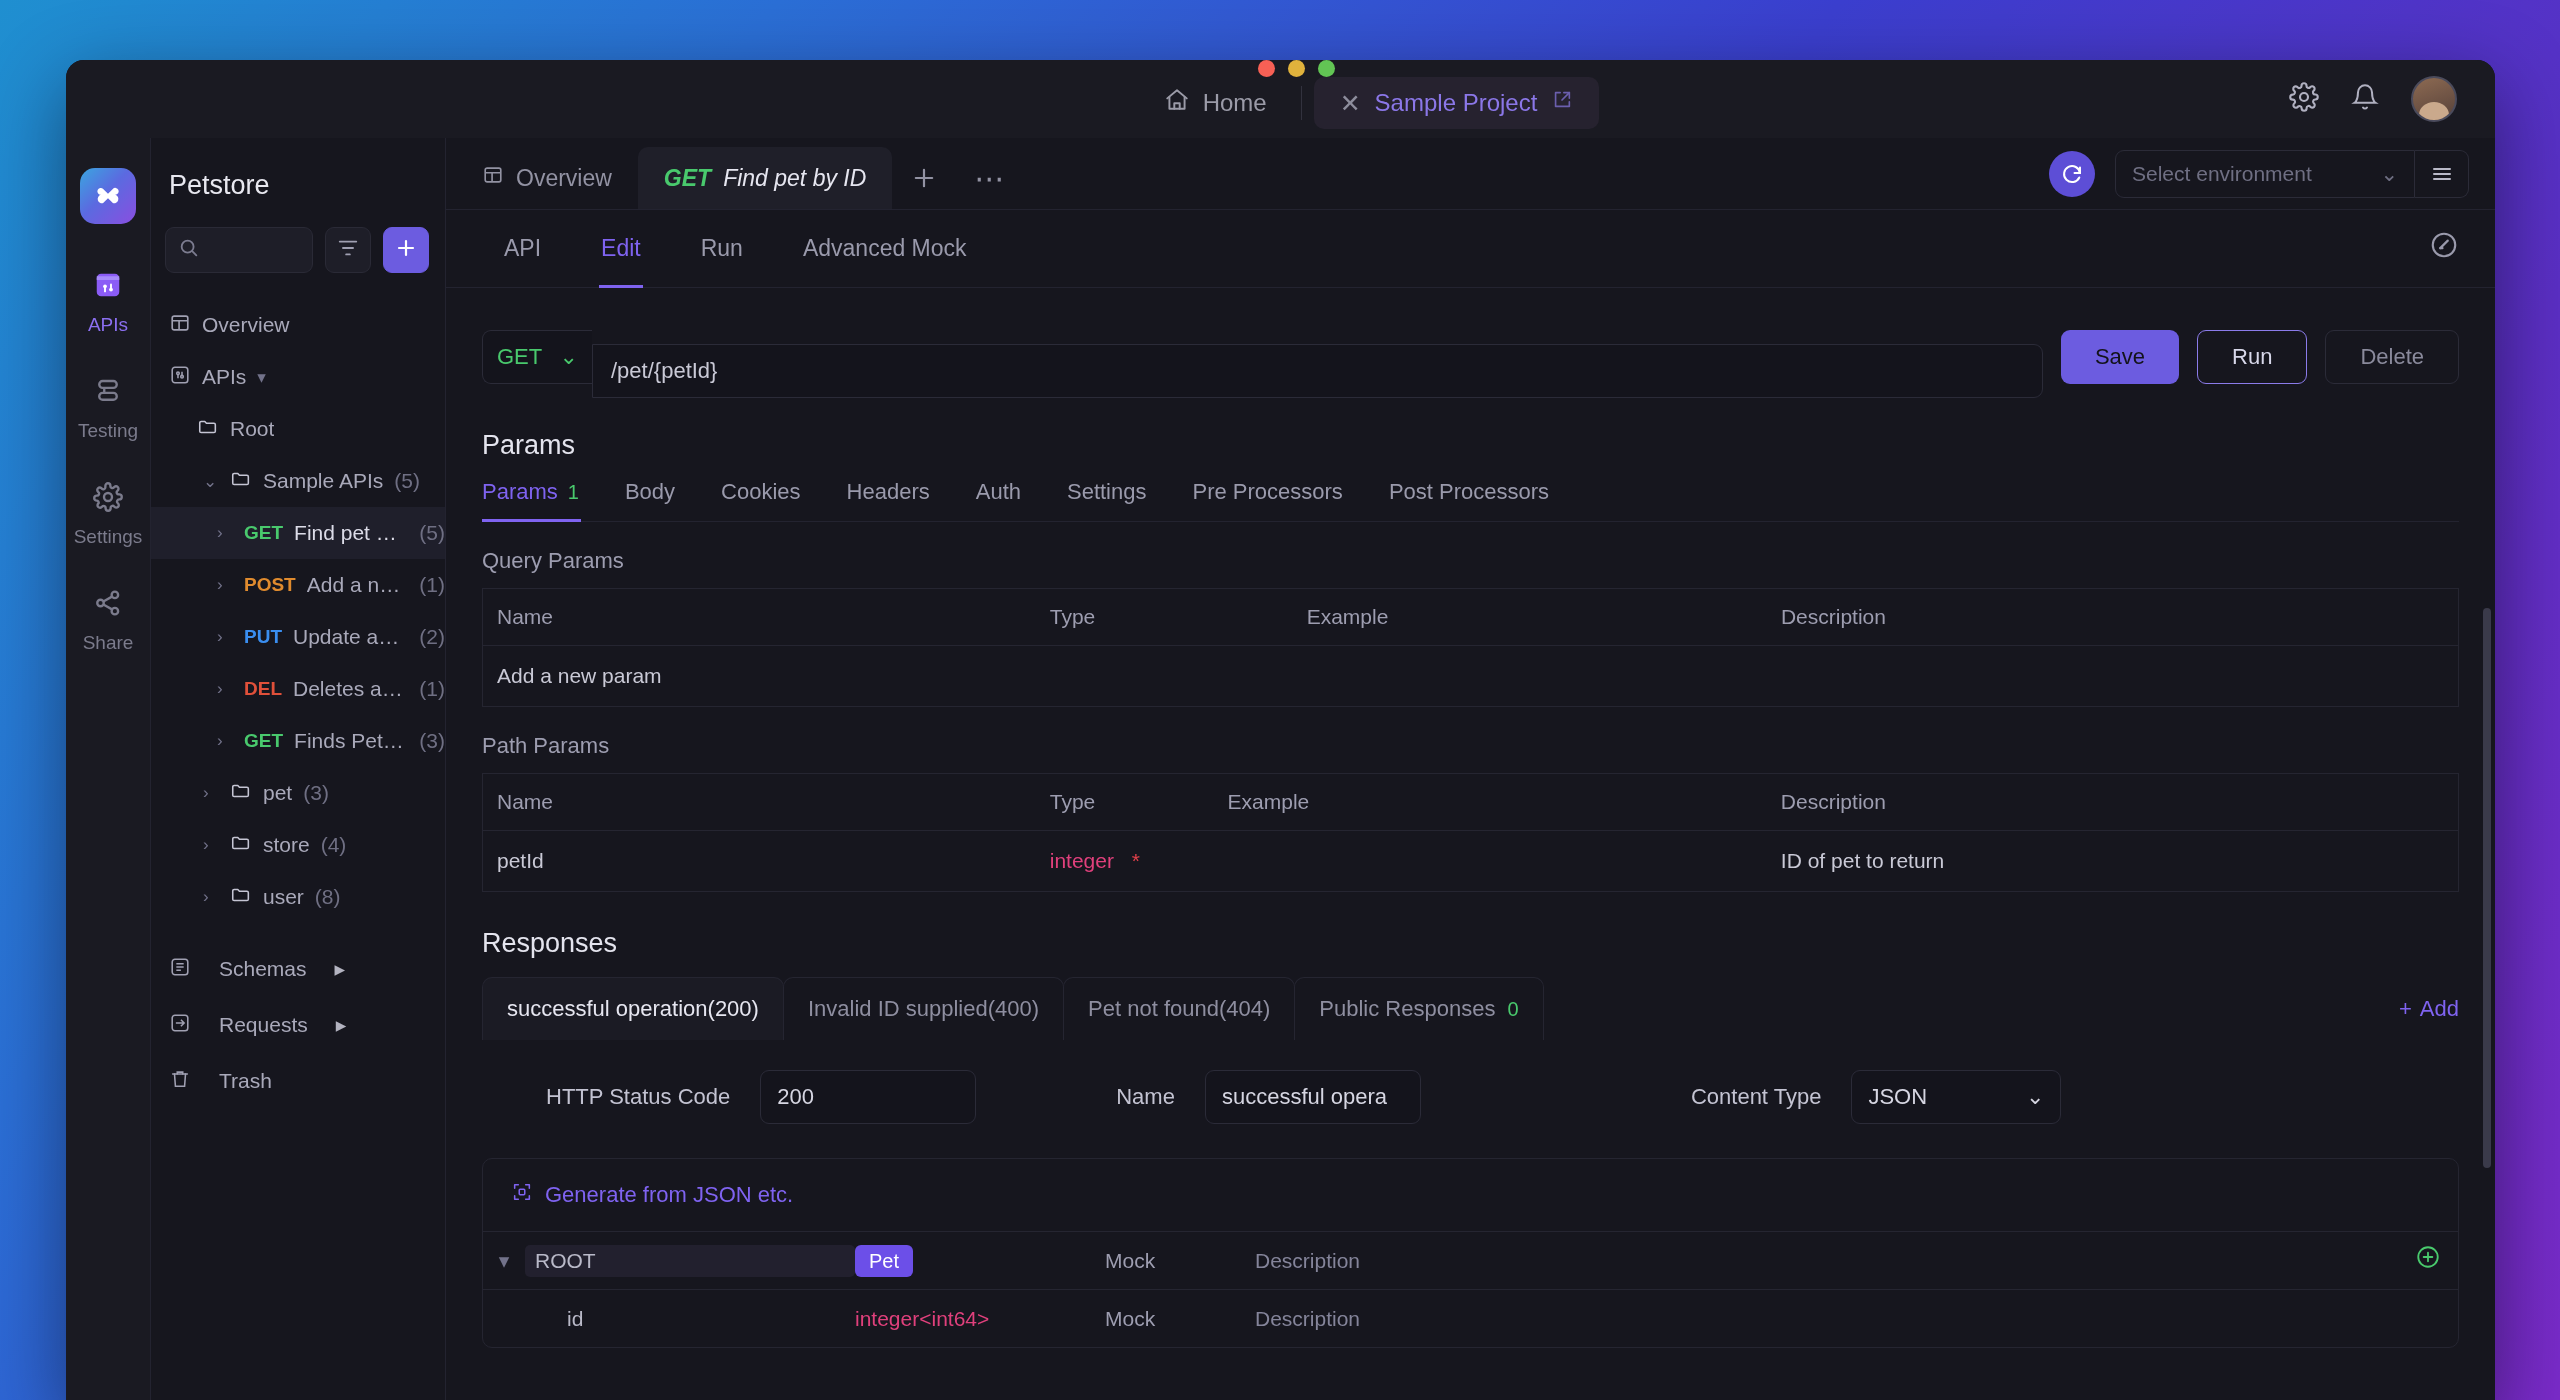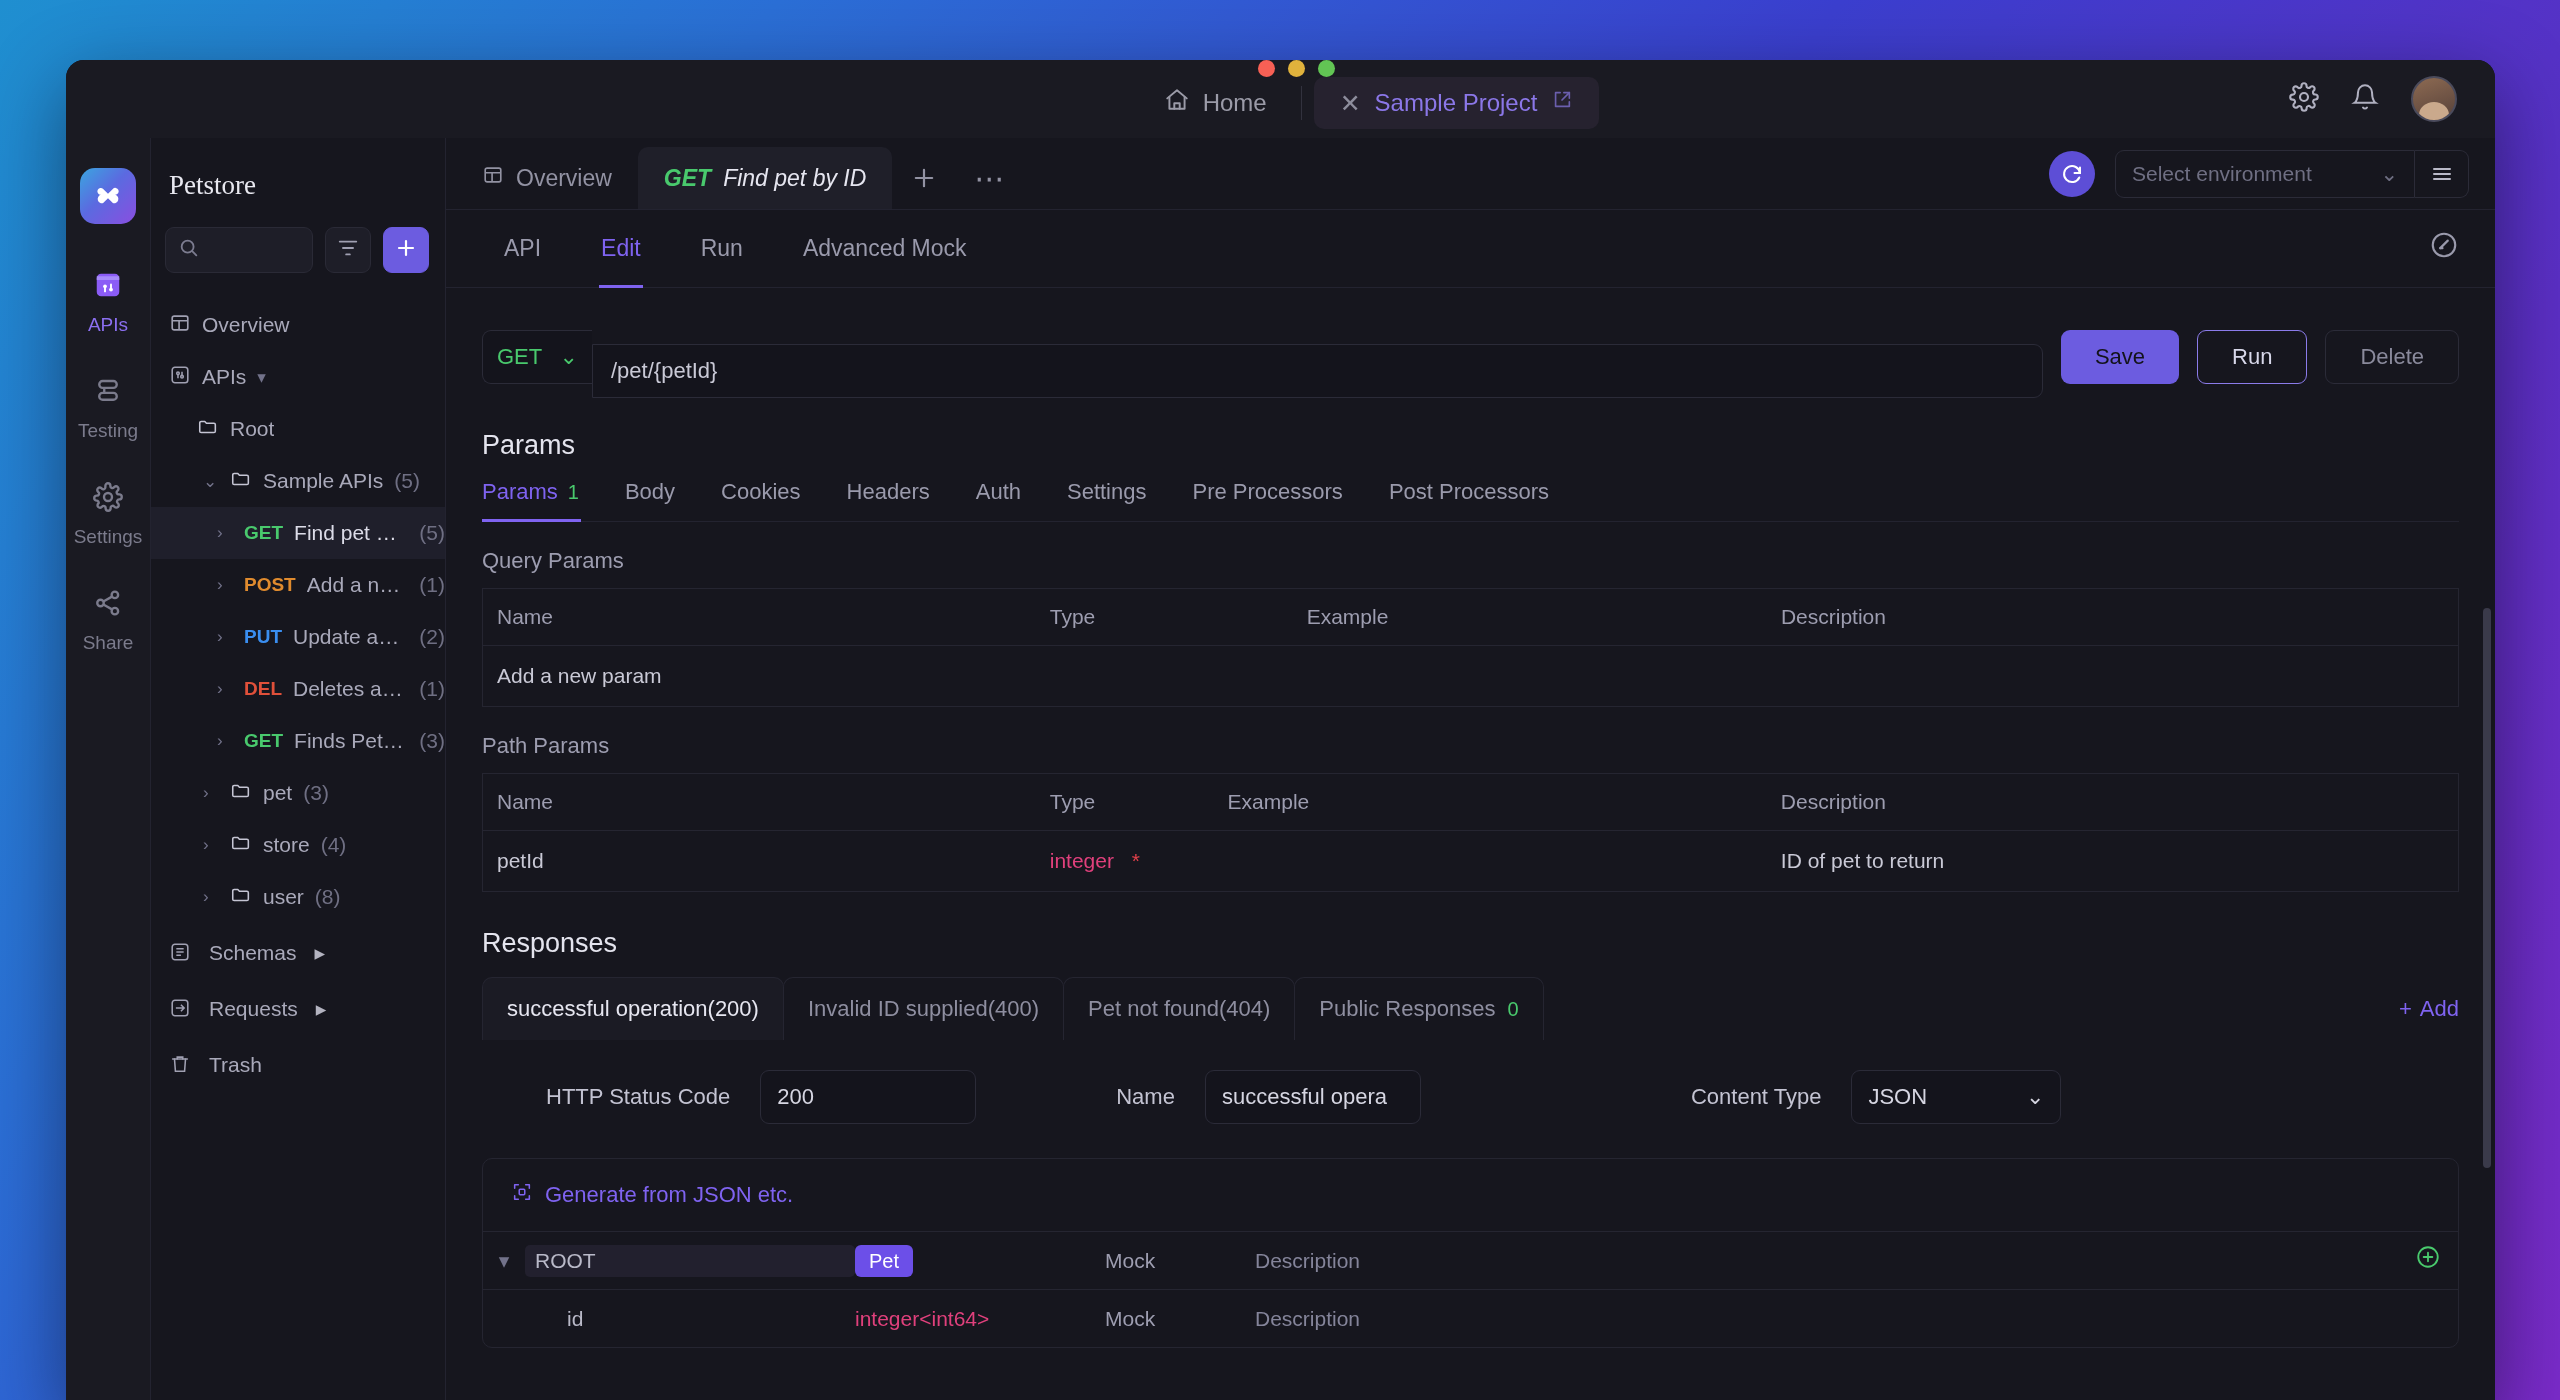--- a/index.html
+++ b/index.html
@@ -82,21 +82,21 @@
     margin-bottom: 40px; color: #7b7b8c; font-size: 19px; width: 100%;
   }
   .rail-item.active { color: #8b6ff0; }
 
   
   .panel {
     width: 295px; flex: 0 0 295px; background: #16161e;
     border-right: 1px solid #232330; padding: 0 0 0 0;
     display: flex; flex-direction: column;
   }
-  .panel-title { font-size: 27px; color: #e8e8f0; padding: 32px 0 26px 18px; font-weight: 400; font-family: Liberation Serif, serif; }
+  .panel-title { font-size: 27px; color: #e8e8f0; padding: 32px 0 26px 18px; font-weight: 400; }
   .panel-search { display: flex; align-items: center; gap: 12px; padding: 0 16px 0 14px; }
   .searchbox {
     flex: 1; height: 46px; background: #1e1e28; border: 1px solid #2a2a36;
     border-radius: 9px; display: flex; align-items: center; padding: 0 12px;
   }
   .sq-btn {
     width: 46px; height: 46px; border-radius: 9px; background: #1e1e28;
     border: 1px solid #2a2a36; display:flex; align-items:center; justify-content:center;
     flex: 0 0 46px;
   }
@@ -110,21 +110,21 @@
   .trow.sel { background: #1f1f2b; }
   .trow .caret { width: 16px; color: #72728a; font-size: 17px; flex:0 0 16px; }
   .trow .cnt { color: #6f6f83; }
   .meth { font-size: 19px; font-weight: 700; }
   .m-get { color: #49c96d; }
   .m-post { color: #e08b2e; }
   .m-put { color: #3a8ef0; }
   .m-del { color: #e0503a; }
   .ttl { color: #a9a9ba; overflow:hidden; text-overflow:ellipsis; }
   .trow.sel .ttl { color: #dcdce8; }
-  .sect { display:flex; gap: 18px; height: 56px; padding-left: 18px; color:#b3b3c0;}
+  .sect { display:flex; align-items:center; gap: 28px; height: 56px; padding-left: 18px; color:#b3b3c0;}
 
   
   .main { flex: 1; background: #16161e; display: flex; flex-direction: column; min-width: 0; position: relative; }
 
   .maintabs {
     height: 72px; display: flex; align-items: flex-end; gap: 0;
     border-bottom: 1px solid #232330; padding-left: 10px; position: relative;
   }
   .mtab {
     display: flex; align-items: center; gap: 12px;

